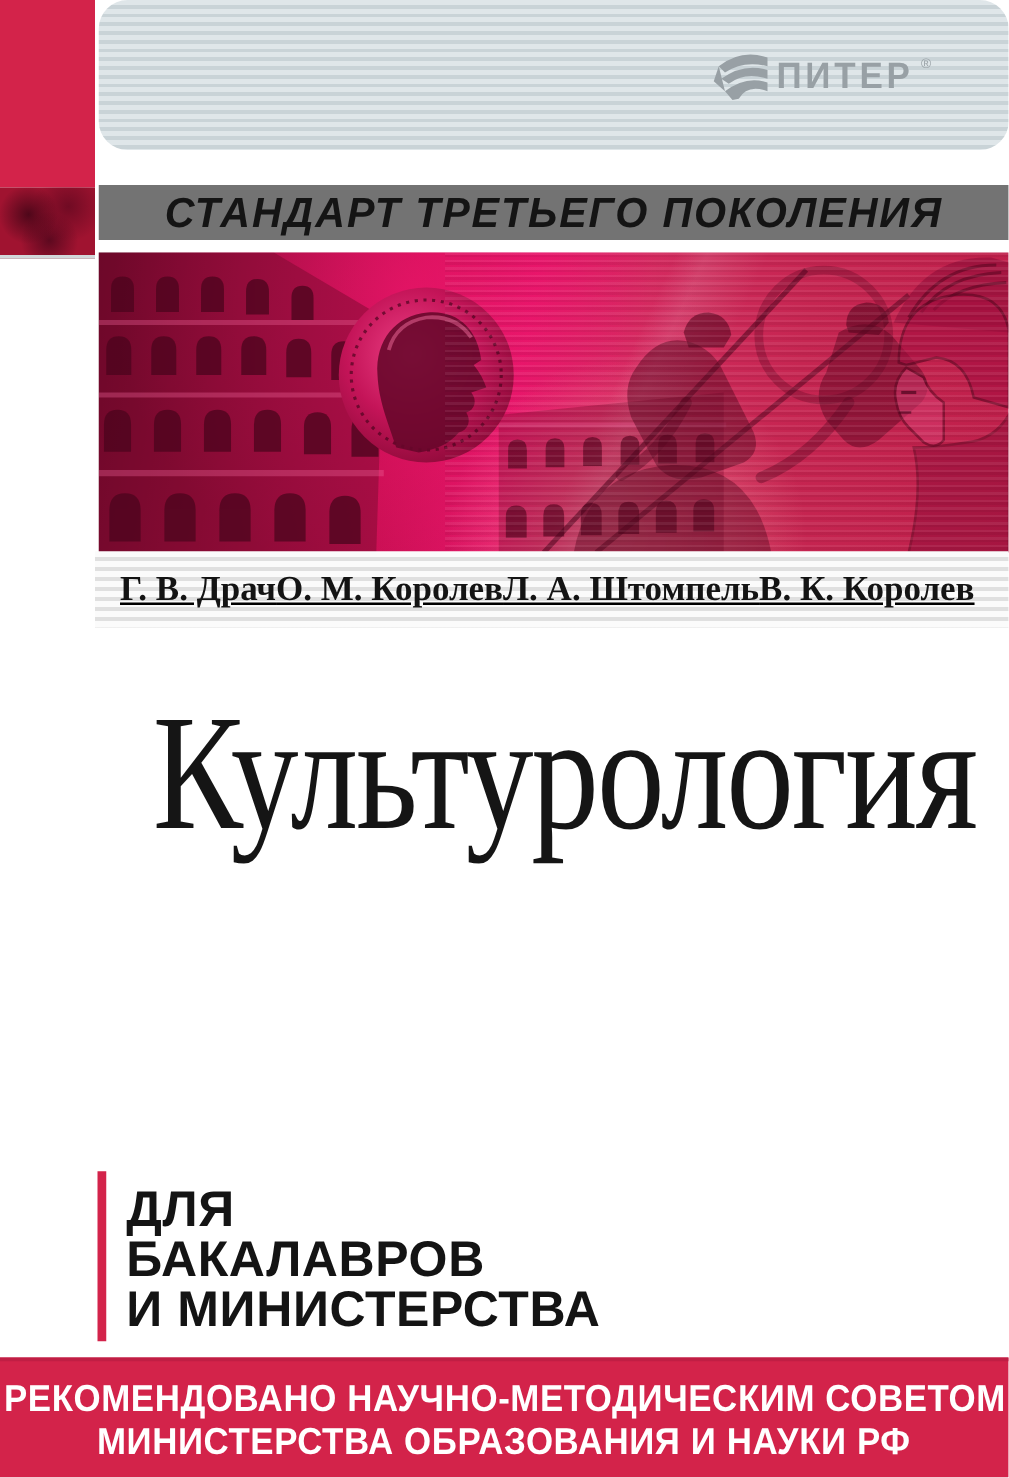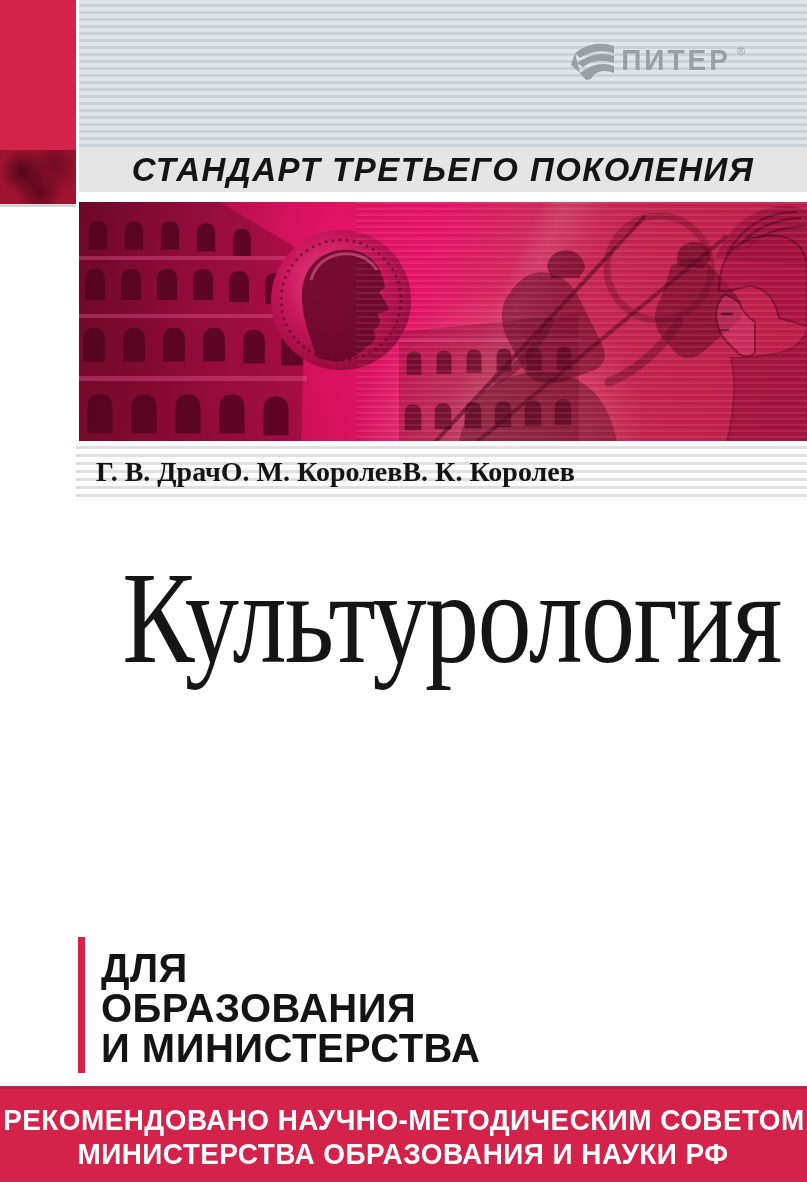--- a/index.html
+++ b/index.html
@@ -2,22 +2,23 @@
 <html><head>
 <meta charset="utf-8">
 <style>
   html,body{margin:0;padding:0;background:#fff;}
   .page{
     position:relative;width:807px;height:1182px;background:#ffffff;
     overflow:hidden;font-family:"Liberation Sans",sans-serif;
   }
   
   .top-stripes{
-    position:absolute;left:79px;top:0;width:728px;height:192px;
+    position:absolute;left:79px;top:0;width:728px;height:120px;
     background:repeating-linear-gradient(to bottom,#dfe6e9 0 4px,#c9d3d7 4px 7px);
+    border-radius:23px;
   }
   .piter-logo{
     position:absolute;right:62px;top:40px;height:42px;
     display:flex;align-items:center;gap:6px;color:#98a0a5;
   }
   .piter-logo .logo-text{
     font-weight:bold;font-size:28px;letter-spacing:3px;
     transform:scaleY(1.05);line-height:1;
   }
   .piter-logo .reg{font-size:11px;vertical-align:top;position:relative;top:-10px;}
@@ -27,21 +28,21 @@
     position:absolute;left:0;top:150px;width:76px;height:54px;
     background:
       radial-gradient(circle at 30% 40%,rgba(58,4,20,.8),transparent 38%),
       radial-gradient(circle at 72% 28%,rgba(92,7,30,.7),transparent 42%),
       radial-gradient(circle at 52% 78%,rgba(70,5,25,.75),transparent 40%),
       #a01330;
     border-bottom:3px solid #d2d7d9;
   }
   
   .series-band{
-    position:absolute;left:79px;top:148px;width:728px;height:44px;background:#e5e5e5;
+    position:absolute;left:79px;top:148px;width:728px;height:44px;background:#737373;
     display:flex;align-items:center;justify-content:center;text-align:right;
   }
   .series-band span{
     font-style:italic;font-weight:bold;font-size:33px;letter-spacing:1.5px;
     color:#141414;white-space:nowrap;transform:scaleY(1.02);
   }
   
   .hero{
     position:absolute;left:79px;top:202px;width:728px;height:240px;overflow:hidden;
     background:
@@ -52,22 +53,22 @@
   }
   .hero::after{
     content:"";position:absolute;left:38%;right:0;top:0;bottom:0;pointer-events:none;
     background:repeating-linear-gradient(to bottom,rgba(255,255,255,.07) 0 2px,rgba(0,0,0,.05) 2px 4px,transparent 4px 6px);
   }
   .hero-svg{position:absolute;left:0;top:0;width:100%;height:100%;}
   
   .authors-band{
     position:absolute;left:76px;top:441px;width:731px;height:61px;
     background:repeating-linear-gradient(to bottom,#fbfbfb 0 5px,#e0e0e0 5px 8px);
-    display:flex;align-items:center;justify-content:flex-start;
-    padding:0 62px 0 20px;box-sizing:border-box;
+    display:flex;align-items:center;justify-content:space-between;
+    padding:0 62px 0 20px;box-sizing:border-box;text-decoration:underline;
   }
   .authors-band span{
     font-family:"Liberation Serif",serif;font-weight:bold;font-size:28px;
     color:#141414;white-space:nowrap;
   }
   
   .title-wrap{
     position:absolute;left:0;top:552px;width:807px;display:flex;justify-content:center;padding-left:48px;
   }
   .title-wrap h1{
@@ -216,31 +217,32 @@
         <path d="M642 112 L654 112" stroke="#4e051e" stroke-width="2.5" opacity="0.7"></path>
         <path d="M640 128 L650 128" stroke="#4e051e" stroke-width="2" opacity="0.6"></path>
         <path d="M652 156 Q660 190 648 240 L728 240 L728 130 Q716 150 694 152 Q670 156 652 156 Z" fill="#8e0c38" opacity="0.5" stroke="#5c0722" stroke-width="2"></path>
       </g>
     </svg>
   </div>
 
   <div class="authors-band">
     <span>Г. В. Драч</span>
     <span>О. М. Королев</span>
+    <span>Л. А. Штомпель</span>
     <span>В. К. Королев</span>
   </div>
 
   <div class="title-wrap">
     <h1>Культурология</h1>
   </div>
 
   <div class="red-vline"></div>
   <div class="audience">
     <div>ДЛЯ</div>
-    <div>ОБРАЗОВАНИЯ</div>
+    <div>БАКАЛАВРОВ</div>
     <div>И МИНИСТЕРСТВА</div>
   </div>
 
   <div class="bottom-banner">
     <div class="line">РЕКОМЕНДОВАНО НАУЧНО-МЕТОДИЧЕСКИМ СОВЕТОМ</div>
     <div class="line">МИНИСТЕРСТВА ОБРАЗОВАНИЯ И НАУКИ РФ</div>
   </div>
 
 </div>
 

